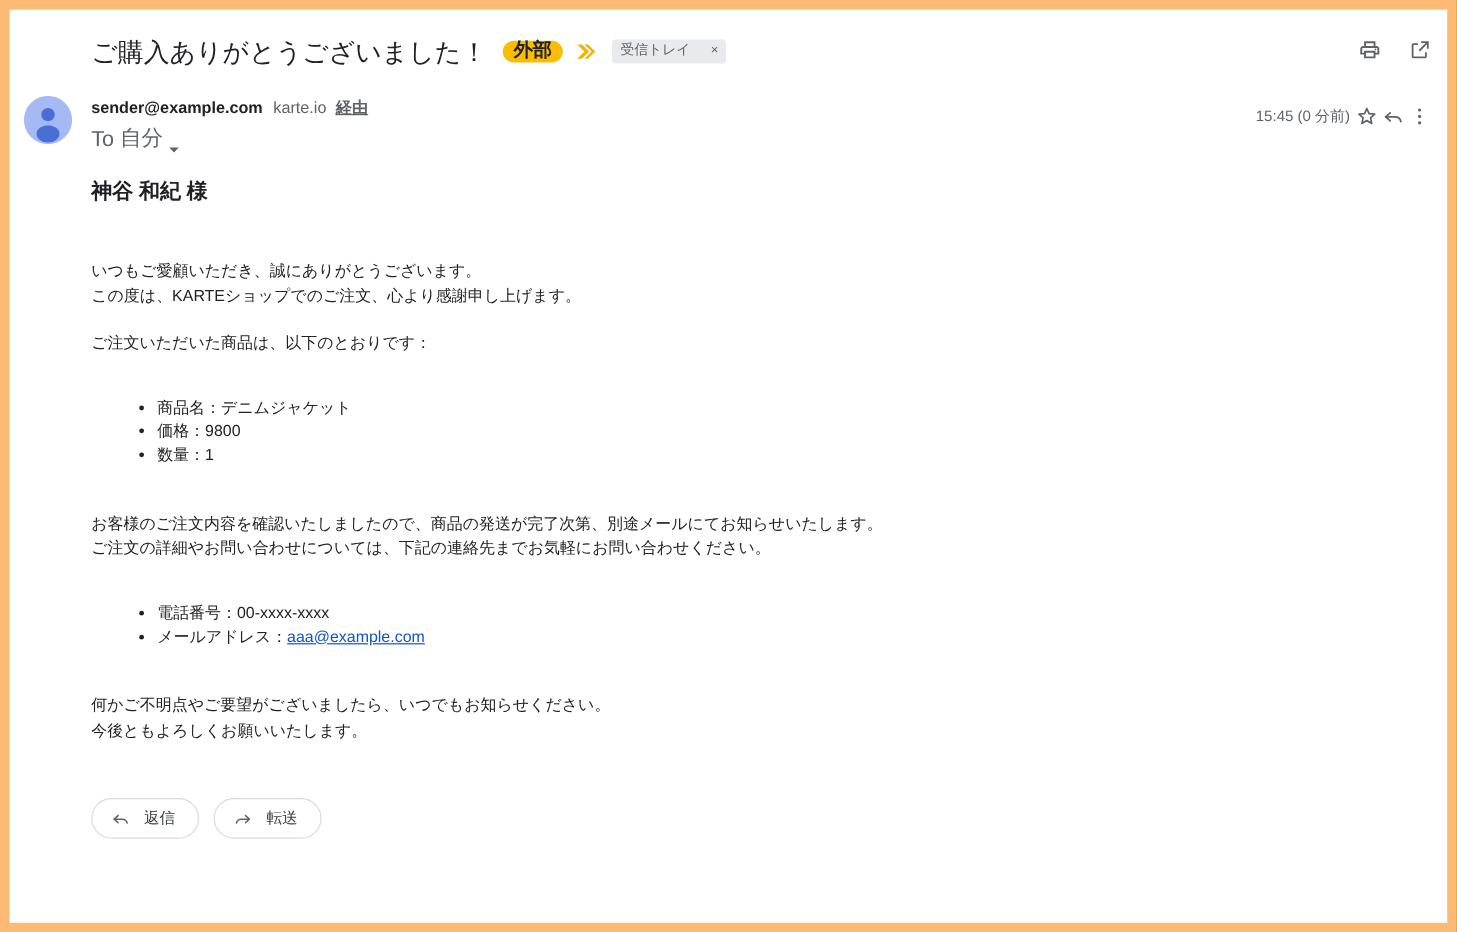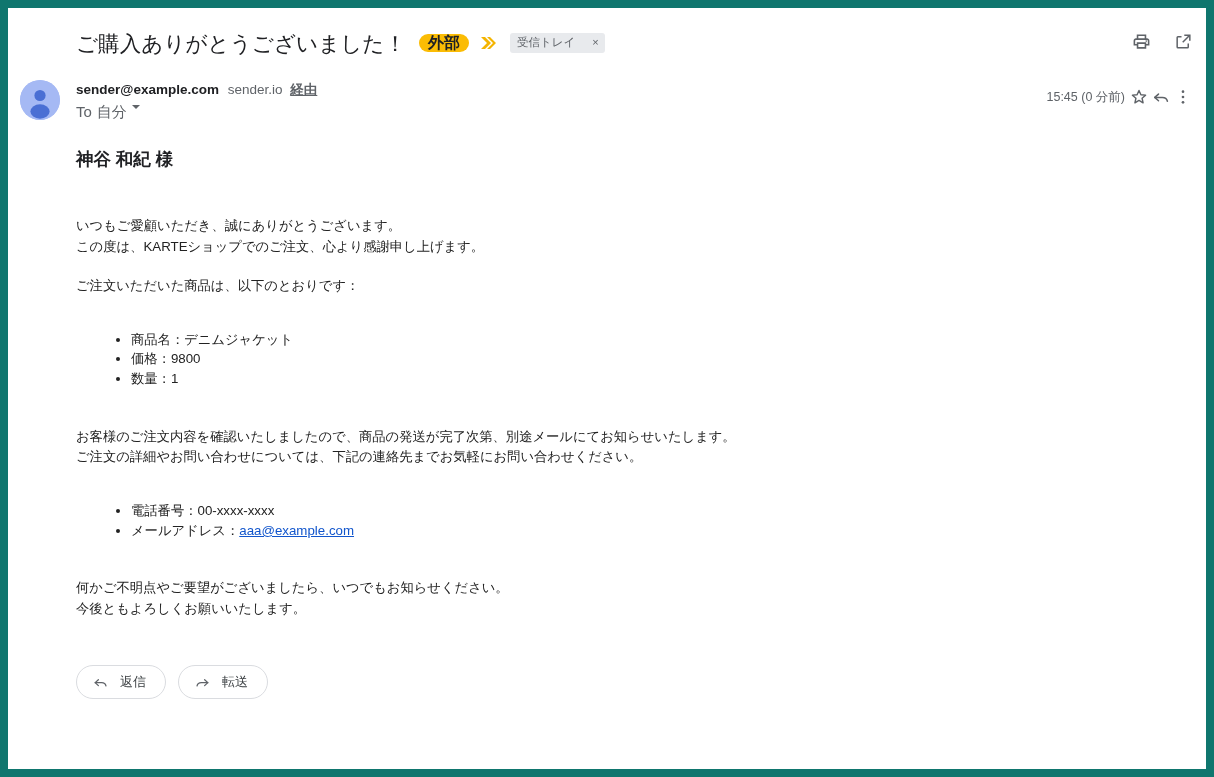--- a/index.html
+++ b/index.html
@@ -9,21 +9,21 @@
     overflow: hidden;
     font-family: "Liberation Sans", sans-serif;
   }
   body { background: #272727; }
 
   
   .window-frame {
     position: absolute;
     left: 0; top: 0;
     width: 1214px; height: 777px;
-    background: #0f766e;
+    background: #fdba74;
   }
   .page {
     position: absolute;
     left: 8px; top: 8px;
     width: 1198px; height: 761px;
     background: #ffffff;
     overflow: hidden;
   }
 
   
@@ -122,25 +122,25 @@
     margin-left: 5px;
   }
   .sender-via-label {
     color: #5f6368;
     text-decoration: underline;
     margin-left: 4px;
     cursor: pointer;
     font-weight: bold;
   }
   .to-line {
-    font-size: 15px;
+    font-size: 18px;
     color: #5f6368;
     margin-top: 4px;
     display: flex;
-    align-items: flex-start;
+    align-items: flex-end;
     gap: 5px;
     cursor: pointer;
     white-space: nowrap;
   }
   .caret-down {
     width: 0; height: 0;
     border-left: 4px solid transparent;
     border-right: 4px solid transparent;
     border-top: 4px solid #5f6368;
     margin-top: 2px;
@@ -267,21 +267,21 @@
       <svg width="40" height="40" viewBox="0 0 40 40" aria-hidden="true">
         <circle cx="20" cy="20" r="20" fill="#a5b9f4"></circle>
         <circle cx="20" cy="15.5" r="5.6" fill="#4a6fd4"></circle>
         <ellipse cx="20" cy="31.5" rx="9.6" ry="7.2" fill="#4a6fd4"></ellipse>
       </svg>
     </div>
 
     <div class="sender-block">
       <div class="sender-line">
         <span class="sender-email">sender@example.com</span>
-        <span class="sender-via-domain">sender.io</span>
+        <span class="sender-via-domain">karte.io</span>
         <span class="sender-via-label">経由</span>
       </div>
       <div class="to-line">
         <span>To</span>
         <span>自分</span>
         <span class="caret-down"></span>
       </div>
     </div>
 
     <div class="meta-right">

